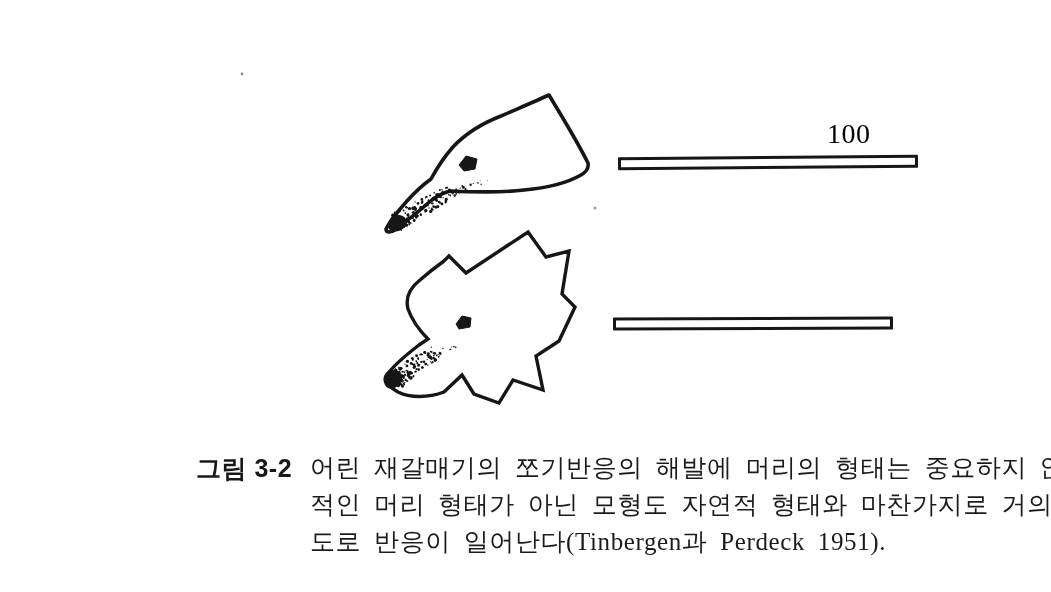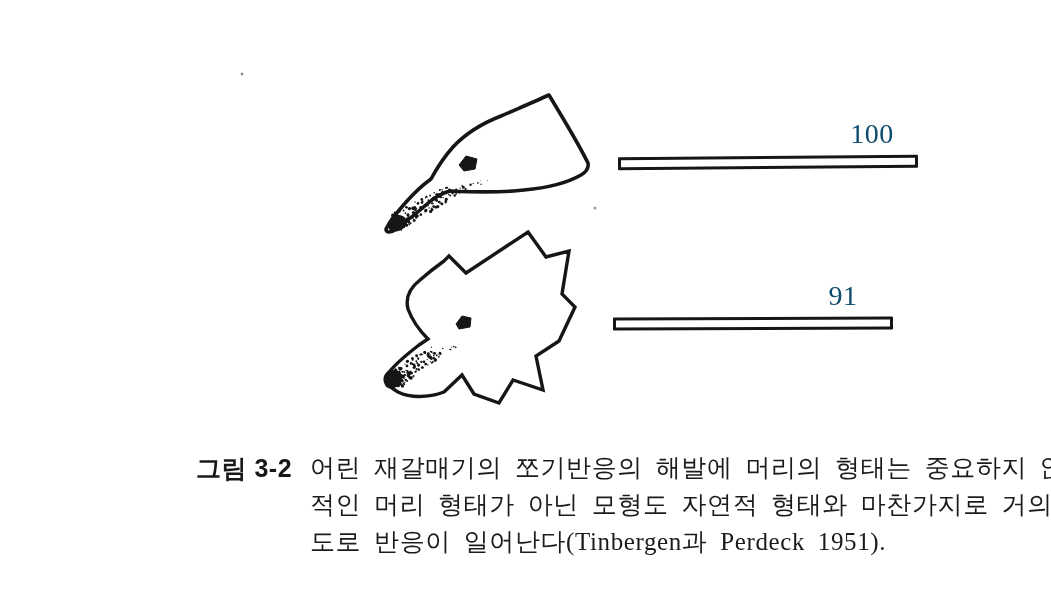--- a/index.html
+++ b/index.html
@@ -39,25 +39,25 @@
   }
   .bar-jagged {
     left: 613px;
     top: 317px;
     width: 280px;
     transform: rotate(-0.2deg);
   }
   .bar-value {
     position: absolute;
     width: 90px;
-    text-align: center;
+    text-align: left;
     font-family: "Liberation Serif", serif;
     font-size: 28px;
     letter-spacing: 0.5px;
-    color: #0c4a6e;
+    color: #000000;
   }
   .value-natural { left: 827px; top: 118px; }
   .value-jagged  { left: 798px; top: 280px; }
   .figure-caption {
     position: absolute;
     left: 0;
     top: 449px;
     width: 1200px;
   }
   .caption-label {
@@ -415,21 +415,20 @@
     </g>
 
     <circle cx="242" cy="74" r="1.4" fill="#8d8d8d"></circle>
     <circle cx="595" cy="208" r="1.5" fill="#9a9a9a"></circle>
   </svg>
 
   <div class="response-bar bar-natural"></div>
   <div class="response-bar bar-jagged"></div>
 
   <div class="bar-value value-natural">100</div>
-  <div class="bar-value value-jagged">91</div>
 
   <div class="figure-caption">
     <div class="caption-label">그림 3-2</div>
     <div class="caption-body">
       <div class="caption-line">어린 재갈매기의 쪼기반응의 해발에 머리의 형태는 중요하지 않다.</div>
       <div class="caption-line">적인 머리 형태가 아닌 모형도 자연적 형태와 마찬가지로 거의 같은</div>
       <div class="caption-line">도로 반응이 일어난다(Tinbergen과 Perdeck 1951).</div>
     </div>
   </div>
 

